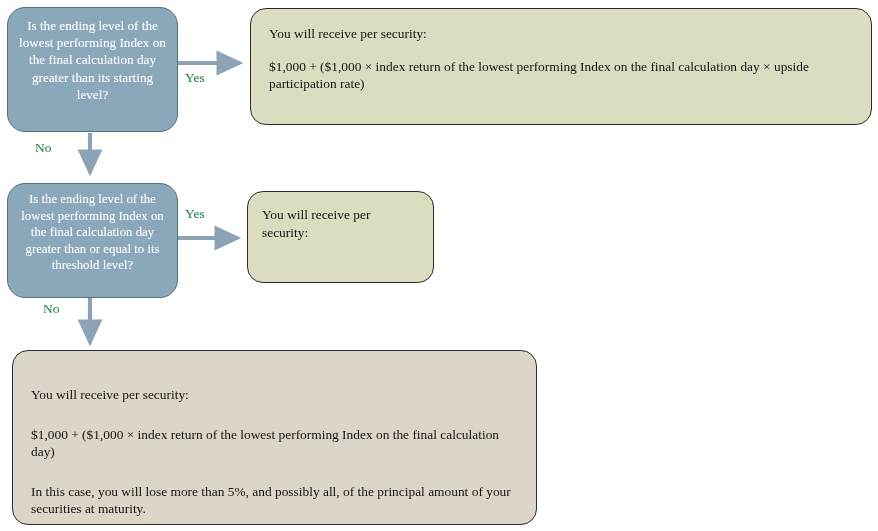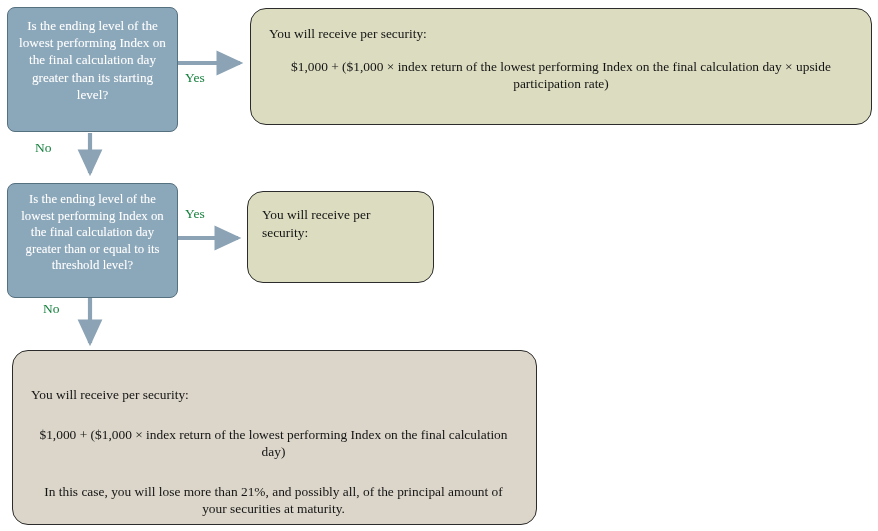--- a/index.html
+++ b/index.html
@@ -19,21 +19,21 @@
     overflow: hidden;
     background: #ffffff;
   }
 
   
   .decision {
     position: absolute;
     box-sizing: border-box;
     background: #8ba7ba;
     border: 1.2px solid #55707f;
-    border-radius: 8px;
+    border-radius: 18px;
     color: #ffffff;
     text-align: center;
     font-size: 13.2px;
     line-height: 17.2px;
     display: flex;
     align-items: flex-start;
     justify-content: center;
     padding: 9px 8px 8px 8px;
     text-shadow: 0 0 1px rgba(255,255,255,0.25);
   }
@@ -46,21 +46,21 @@
     border: 1.2px solid #2c2c2c;
     border-radius: 16px;
     color: #141414;
     font-size: 13.4px;
     line-height: 17.5px;
     text-align: left;
   }
   .outcome.olive { background: #dcdcc0; }
   .outcome.taupe { background: #dbd6c9; }
   .outcome p { margin: 0; }
-  .outcome p + p { margin-top: 15px; text-align: center; }
+  .outcome p + p { margin-top: 15px; }
 
   
   .edge-label {
     position: absolute;
     font-size: 13.5px;
     line-height: 16px;
     color: #15803d;
     white-space: nowrap;
   }
 
@@ -124,16 +124,16 @@
     <p>You will receive per security:</p>
   </div>
 
   <div class="edge-label" style="left:185px; top:206px;">Yes</div>
 
   <div class="edge-label" style="left:43px; top:301px;">No</div>
 
   <div class="outcome taupe" style="left:12px; top:350px; width:525px; height:175px; padding:35px 20px 0 18px;">
     <p>You will receive per security:</p>
     <p style="margin-top:22px;">$1,000 + ($1,000 × index return of the lowest performing Index on the final calculation day)</p>
-    <p style="margin-top:22px;">In this case, you will lose more than 21%, and possibly all, of the principal amount of your securities at maturity.</p>
+    <p style="margin-top:22px;">In this case, you will lose more than 5%, and possibly all, of the principal amount of your securities at maturity.</p>
   </div>
 
 </div>
 
 </body></html>

